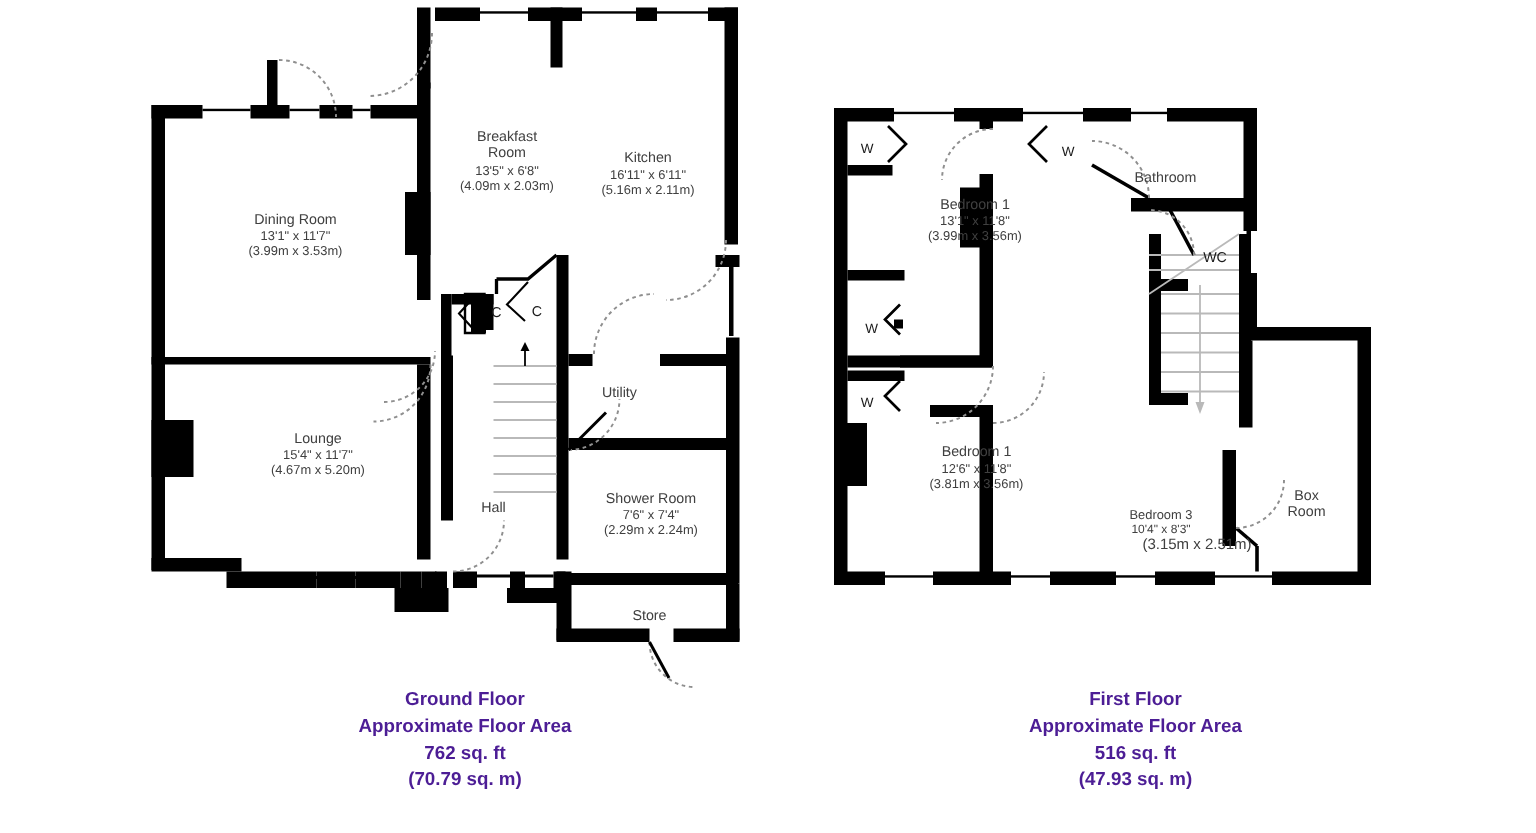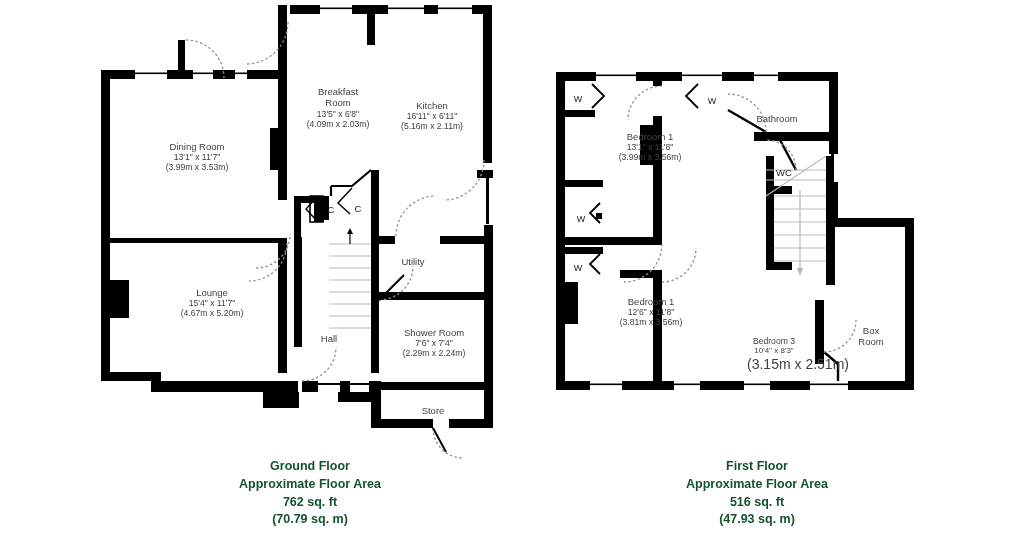--- a/index.html
+++ b/index.html
@@ -40,21 +40,21 @@
     transform: translate(-50%, -50%);
     font-family: "Liberation Sans", sans-serif;
   }
   .tag.small { font-size: 9px; }
 
   
   .caption {
     position: absolute;
     text-align: center;
     transform: translateX(-50%);
-    color: #14532d;
+    color: #4c1d95;
     font-family: "Liberation Sans", sans-serif;
     font-weight: bold;
     line-height: 1.42;
   }
   .caption div { font-size: 12.5px; }
   .caption .ttl { font-size: 12.5px; }
 </style>
 </head>
 <body>
 
@@ -361,33 +361,33 @@
 
   <div class="room-label" style="left:651px; top:312px;">
     <span class="nm">Bedroom 1</span>
     <span class="dim">12'6" x 11'8"</span>
     <span class="dim">(3.81m x 3.56m)</span>
   </div>
 
   <div class="room-label" style="left:774px; top:354px;">
     <span class="nm" style="font-size:8.6px;">Bedroom 3</span>
     <span class="dim" style="font-size:8px;">10'4" x 8'3"</span>
-    <span class="dim" style="font-size:14px;margin-left:48px;">(3.15m x 2.51m)</span>
+    <span class="dim" style="font-size:10px;margin-left:48px;">(3.15m x 2.51m)</span>
   </div>
 
   <div class="room-label" style="left:777px; top:119px;">
     <span class="nm">Bathroom</span>
   </div>
 
   <div class="room-label two-line" style="left:871px; top:337px;">
     <span class="nm">Box</span>
     <span class="nm">Room</span>
   </div>
 
-  <div class="tag" style="left:784px; top:172px;">WC</div>
+  <div class="tag" style="left:810px; top:172px;">WC</div>
   <div class="tag small" style="left:578px; top:99px;">W</div>
   <div class="tag small" style="left:712px; top:101px;">W</div>
   <div class="tag small" style="left:581px; top:219px;">W</div>
   <div class="tag small" style="left:578px; top:268px;">W</div>
 
   <div class="caption" style="left:310px; top:458px;">
     <div class="ttl">Ground Floor</div>
     <div>Approximate Floor Area</div>
     <div>762 sq. ft</div>
     <div>(70.79 sq. m)</div>

